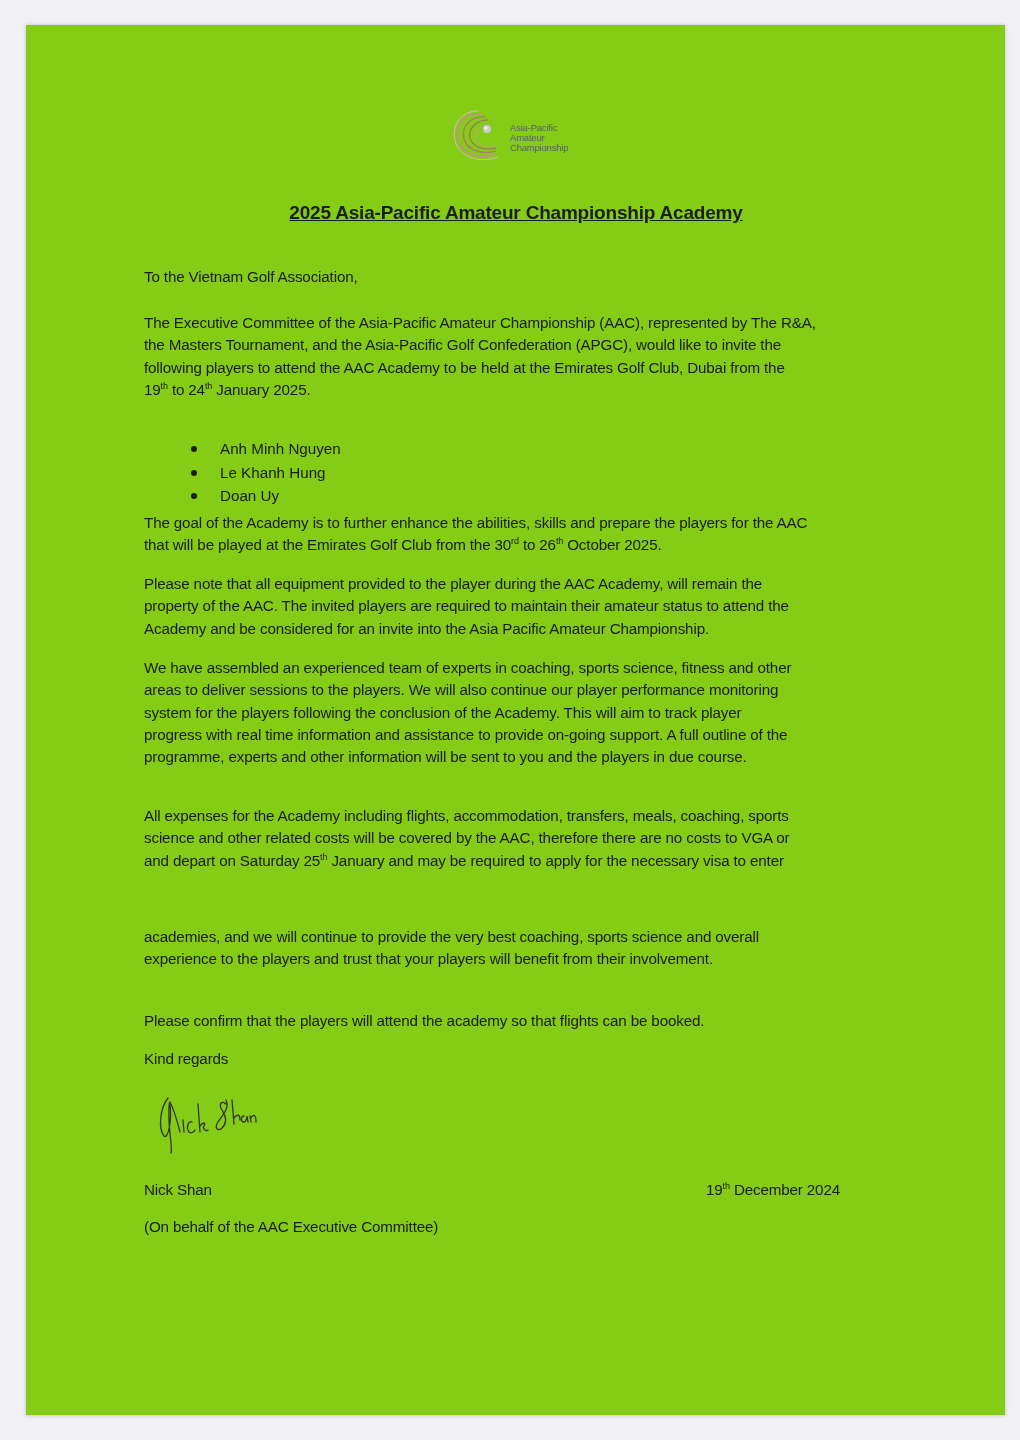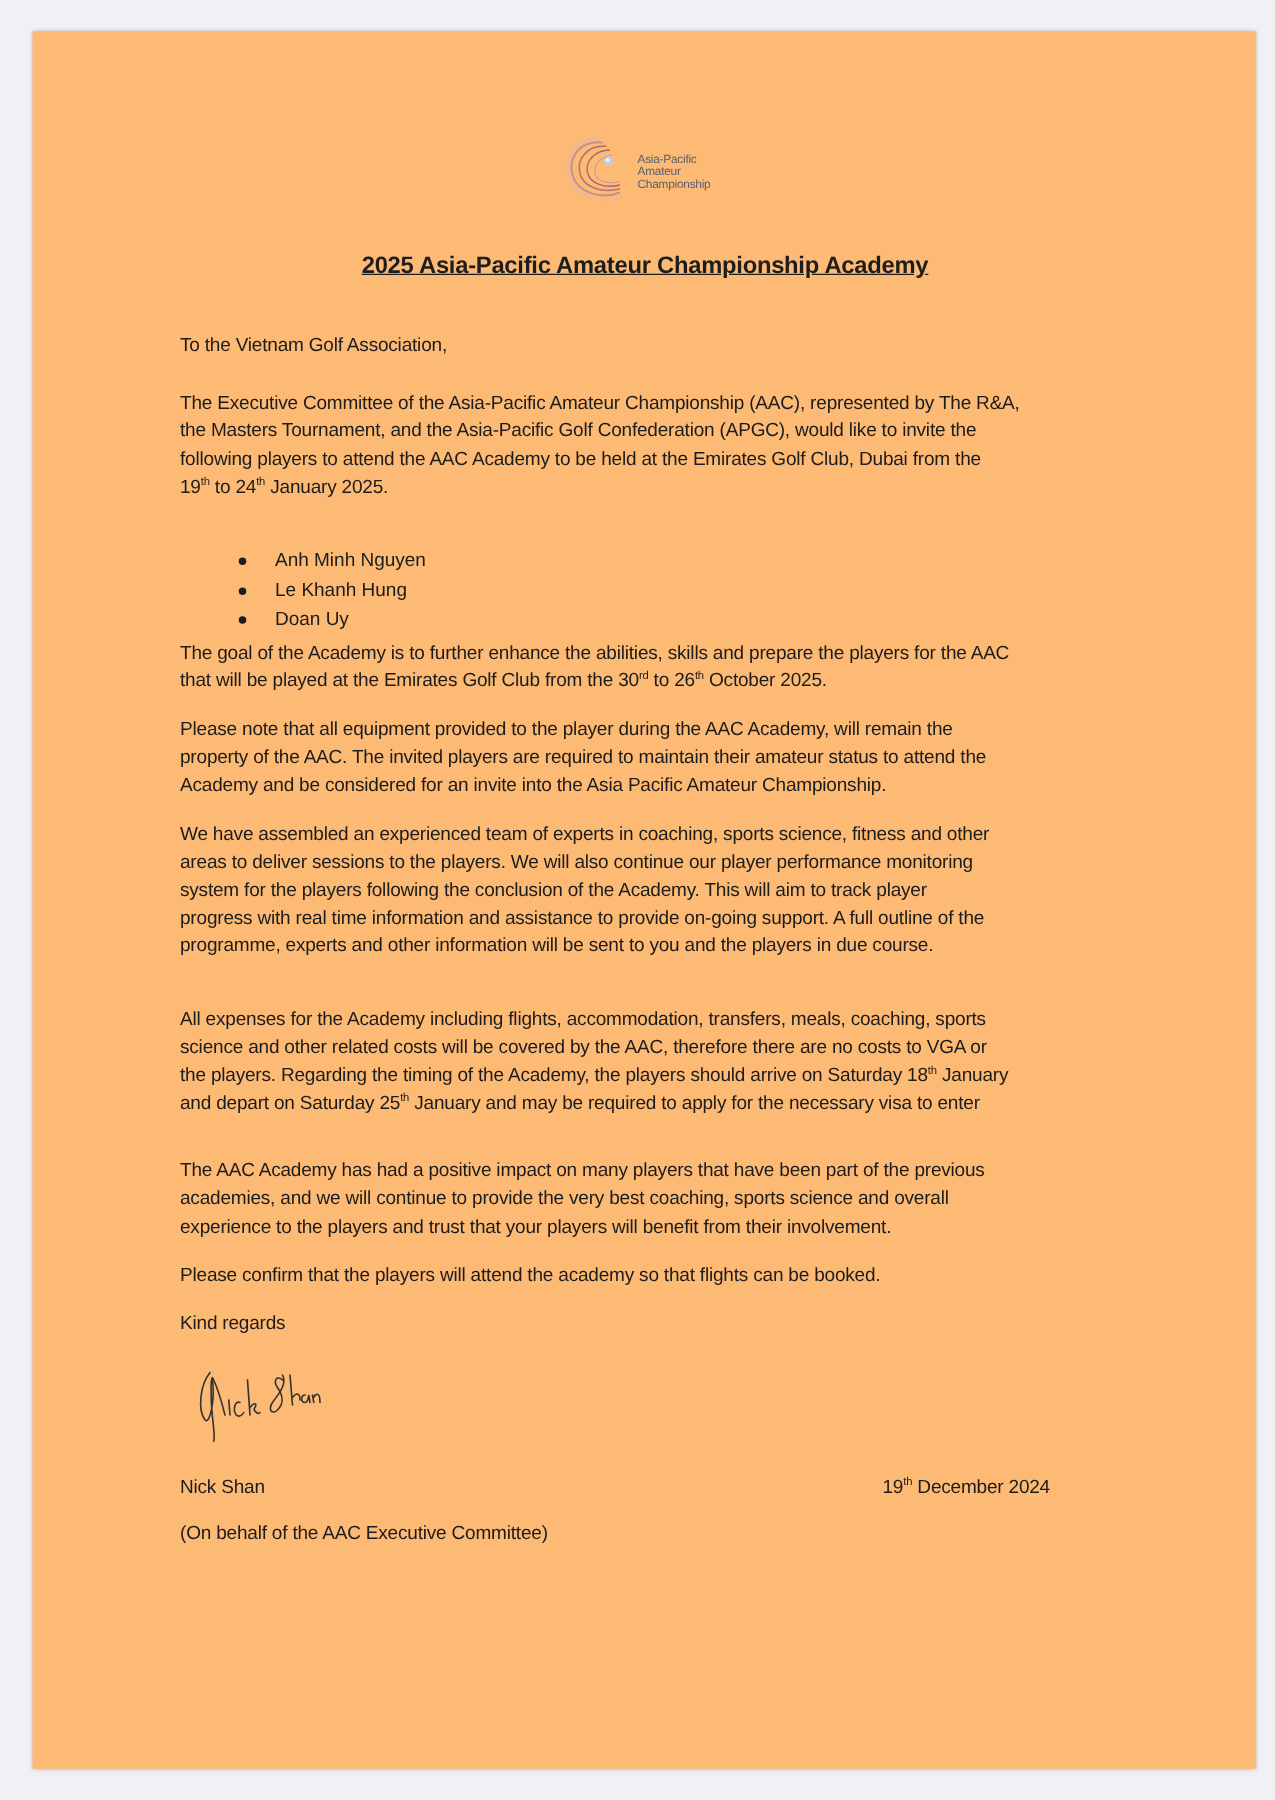--- a/index.html
+++ b/index.html
@@ -4,21 +4,21 @@
 <style>
   html, body { margin:0; padding:0; }
   body {
     width:1020px; height:1440px;
     background:#f1f0f5;
     font-family:"Liberation Sans", sans-serif;
     position:relative; overflow:hidden;
   }
   .page {
     position:absolute; left:26px; top:25px; width:979px; height:1390px;
-    background:#fdba74;
+    background:#84cc16;
     box-shadow:0 0 3px rgba(0,0,0,0.18), 0 1px 6px rgba(0,0,0,0.08);
   }
   .logo {
     position:absolute; left:452px; top:108px; width:140px; height:56px;
   }
   .logo svg { position:absolute; left:0; top:0; }
   .logo-text {
     position:absolute; left:58px; top:15px;
     font-family:"Liberation Sans", sans-serif; font-size:9.5px; line-height:10px;
     color:#5a5f6a; letter-spacing:-0.2px;
@@ -99,26 +99,24 @@
     <div>We have assembled an experienced team of experts in coaching, sports science, fitness and other</div>
     <div>areas to deliver sessions to the players. We will also continue our player performance monitoring</div>
     <div>system for the players following the conclusion of the Academy. This will aim to track player</div>
     <div>progress with real time information and assistance to provide on-going support. A full outline of the</div>
     <div>programme, experts and other information will be sent to you and the players in due course.</div>
   </div>
 
   <div class="txt" style="left:118px; top:766px;margin-top:14px;">
     <div>All expenses for the Academy including flights, accommodation, transfers, meals, coaching, sports</div>
     <div>science and other related costs will be covered by the AAC, therefore there are no costs to VGA or</div>
-    <div><span>the players. Regarding the timing of the Academy, the players should arrive on Saturday 18</span><sup>th</sup><span> January</span></div>
     <div><span>and depart on Saturday 25</span><sup>th</sup><span> January and may be required to apply for the necessary visa to enter</span></div>
   </div>
 
   <div class="txt" style="left:118px; top:901px;">
-    <div>The AAC Academy has had a positive impact on many players that have been part of the previous</div>
     <div>academies, and we will continue to provide the very best coaching, sports science and overall</div>
     <div>experience to the players and trust that your players will benefit from their involvement.</div>
   </div>
 
   <div class="txt" style="left:118px; top:985px;">Please confirm that the players will attend the academy so that flights can be booked.</div>
 
   <div class="txt" style="left:118px; top:1023px;">Kind regards</div>
 
   <svg class="sig" width="140" height="65" viewBox="0 0 140 65" style="left:130px; top:1065px;">
     <g fill="none" stroke="#333" stroke-width="1.3" stroke-linecap="round">

